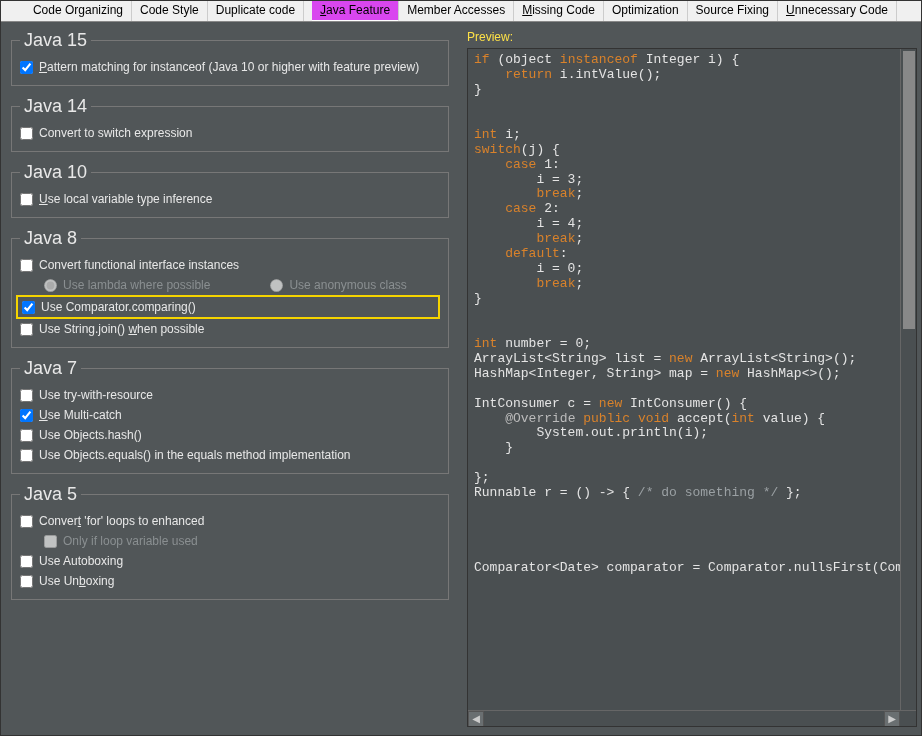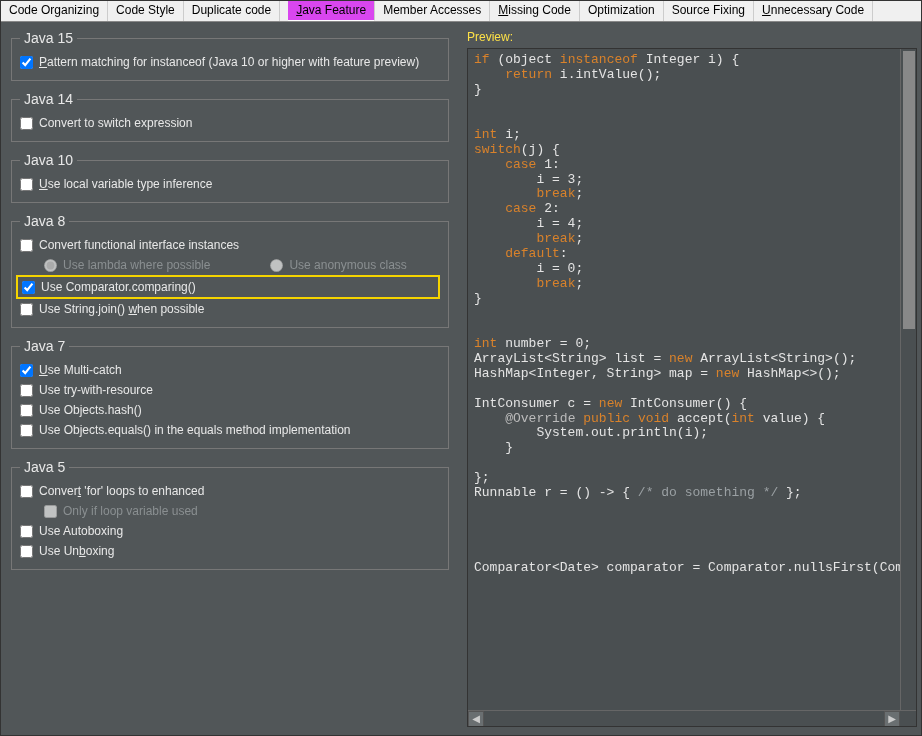--- a/index.html
+++ b/index.html
@@ -11,20 +11,21 @@
     width: 922px;
     height: 736px;
     overflow: hidden;
     border: 1px solid #333;
   }
   .tabs {
     background: #f0f0f0;
     border-bottom: 1px solid #888;
     display: flex;
     height: 21px;
+    justify-content: center;
   }
   .tab {
     padding: 2px 8px;
     color: #000;
     background: #f0f0f0;
     border-right: 1px solid #ccc;
     cursor: pointer;
     font-size: 12px;
     white-space: nowrap;
   }
@@ -50,21 +51,21 @@
     flex-direction: column;
     min-width: 0;
   }
   fieldset {
     border: 1px solid #777;
     margin-bottom: 10px;
     padding: 6px 8px 8px 8px;
   }
   legend {
     padding: 0 4px;
-    font-size: 14px;
+    font-size: 18px;
     color: #e8e8e8;
   }
   .opt {
     display: flex;
     align-items: center;
     padding: 3px 0;
     font-size: 12px;
   }
   .opt.indent { padding-left: 24px; }
   .opt input[type="checkbox"],
@@ -220,26 +221,26 @@
       </div>
       <div class="opt">
         <input type="checkbox" id="cb-sj" style="">
         <label for="cb-sj"><span>Use String.join() </span><span class="underline">w</span><span>hen possible</span></label>
       </div>
     </fieldset>
 
     <fieldset>
       <legend>Java 7</legend>
       <div class="opt">
+        <input type="checkbox" id="cb-tw" style="">
+        <label for="cb-tw">Use try-with-resource</label>
+      </div>
+      <div class="opt">
         <input type="checkbox" id="cb-mc" checked="" style="">
         <label for="cb-mc"><span class="underline">U</span><span>se Multi-catch</span></label>
-      </div>
-      <div class="opt">
-        <input type="checkbox" id="cb-tw" style="">
-        <label for="cb-tw">Use try-with-resource</label>
       </div>
       <div class="opt">
         <input type="checkbox" id="cb-oh" style="">
         <label for="cb-oh">Use Objects.hash()</label>
       </div>
       <div class="opt">
         <input type="checkbox" id="cb-oe" style="">
         <label for="cb-oe">Use Objects.equals() in the equals method implementation</label>
       </div>
     </fieldset>

